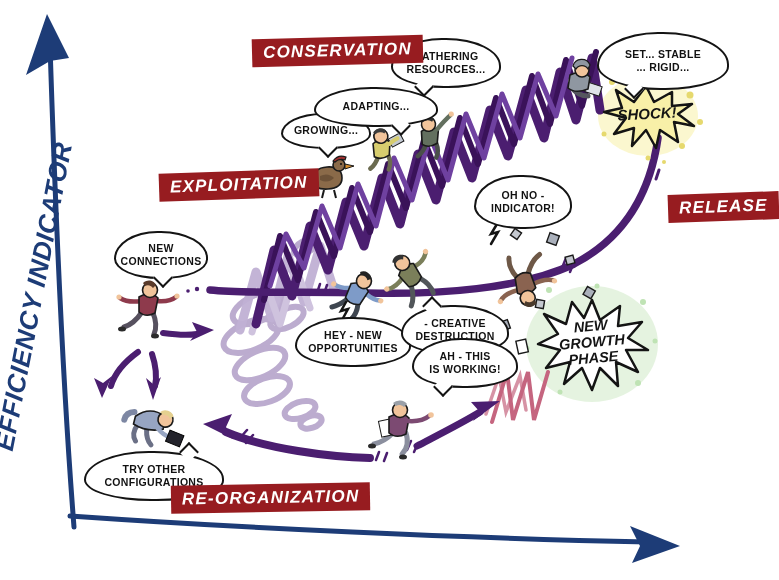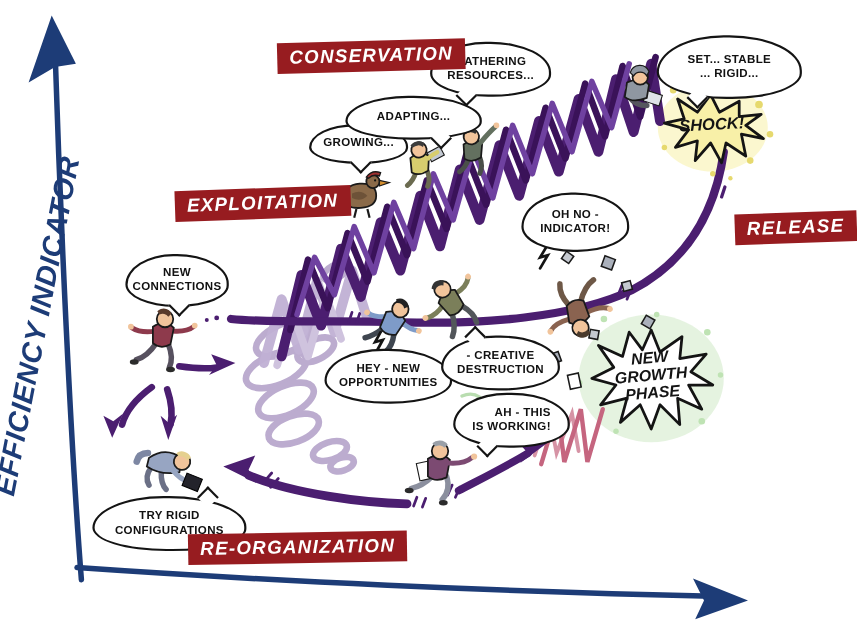--- a/index.html
+++ b/index.html
@@ -303,29 +303,29 @@
     <span>HEY - NEW
 OPPORTUNITIES</span>
   </div>
 
   <div class="bubble" style="left:401px;top:305px;width:104px;height:46px;">
     <span class="tail tail-t" style="left:22px;"></span>
     <span>- CREATIVE
 DESTRUCTION</span>
   </div>
 
-  <div class="bubble" style="left:412px;top:357px;width:102px;height:46px;text-align:right;">
+  <div class="bubble" style="left:412px;top:338px;width:102px;height:46px;">
     <span class="tail tail-b" style="left:22px;"></span>
     <span>AH - THIS
 IS WORKING!</span>
   </div>
 
   <div class="bubble" style="left:84px;top:451px;width:136px;height:46px;">
     <span class="tail tail-t" style="left:96px;"></span>
-    <span>TRY RIGID
+    <span>TRY OTHER
 CONFIGURATIONS</span>
   </div>
 
   <div class="burst-label" style="left:612px;top:105px;width:70px;font-size:15px;font-style:italic;transform:rotate(-3deg);">SHOCK!</div>
   <div class="burst-label" style="left:550px;top:318px;width:84px;font-size:14.5px;font-style:italic;line-height:1.12;transform:rotate(-5deg);">NEW
 GROWTH
 PHASE</div>
 
 </div>
 

